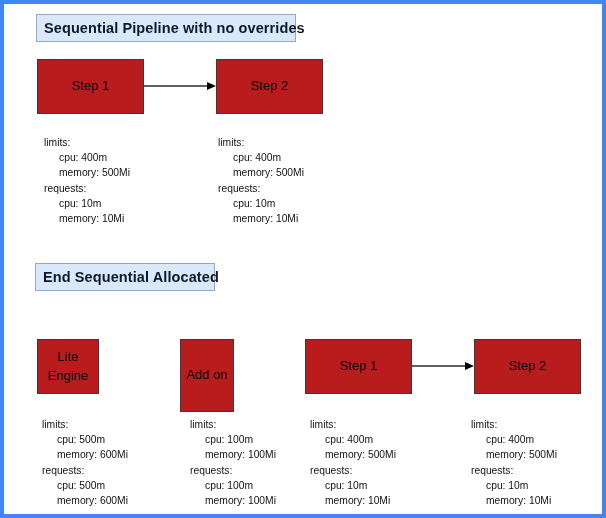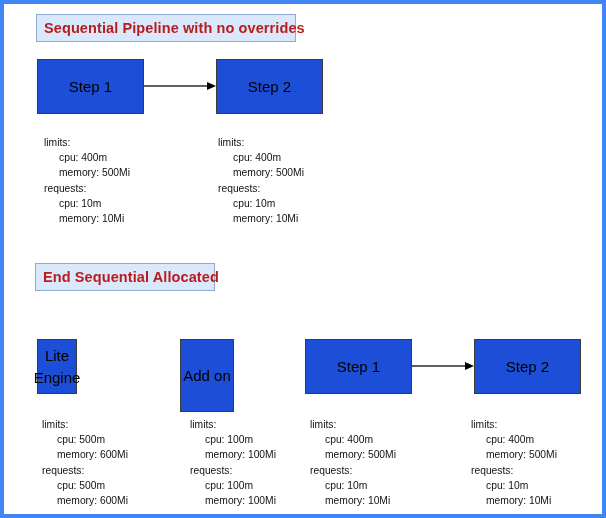--- a/index.html
+++ b/index.html
@@ -23,34 +23,34 @@
   .section-badge {
     position: absolute;
     box-sizing: border-box;
     background: #dae8fc;
     border: 1px solid #90a9d0;
     display: flex;
     align-items: center;
     padding-left: 7px;
     font-size: 14.5px;
     font-weight: bold;
-    color: #b91c1c;
+    color: #0f172a;
     letter-spacing: 0.1px;
     white-space: nowrap;
   }
   .node-box {
     position: absolute;
     box-sizing: border-box;
-    background: #1d4ed8;
+    background: #b91c1c;
     border: 1.6px solid #3a3a3a;
     display: flex;
     flex-direction: column;
     align-items: center;
     justify-content: center;
-    font-size: 15px;
+    font-size: 13px;
     color: #000000;
     line-height: 1.45;
     text-align: center;
   }
   .node-box span { display: block; }
   .arrow {
     position: absolute;
     height: 10px;
   }
   .arrow svg { display: block; overflow: visible; }
@@ -99,21 +99,21 @@
     <div class="key">limits:</div>
     <div class="val">cpu: 400m</div>
     <div class="val">memory: 500Mi</div>
     <div class="key">requests:</div>
     <div class="val">cpu: 10m</div>
     <div class="val">memory: 10Mi</div>
   </div>
 
   <div class="section-badge" style="left:31px; top:259px; width:180px; height:28px;">End Sequential Allocated</div>
 
-  <div class="node-box" style="left:33px; top:335px; width:40px; height:55px;">
+  <div class="node-box" style="left:33px; top:335px; width:62px; height:55px;">
     <span>Lite</span>
     <span>Engine</span>
   </div>
 
   <div class="node-box" style="left:176px; top:335px; width:54px; height:73px;">
     <span>Add on</span>
   </div>
 
   <div class="node-box" style="left:301px; top:335px; width:107px; height:55px;">
     <span>Step 1</span>

